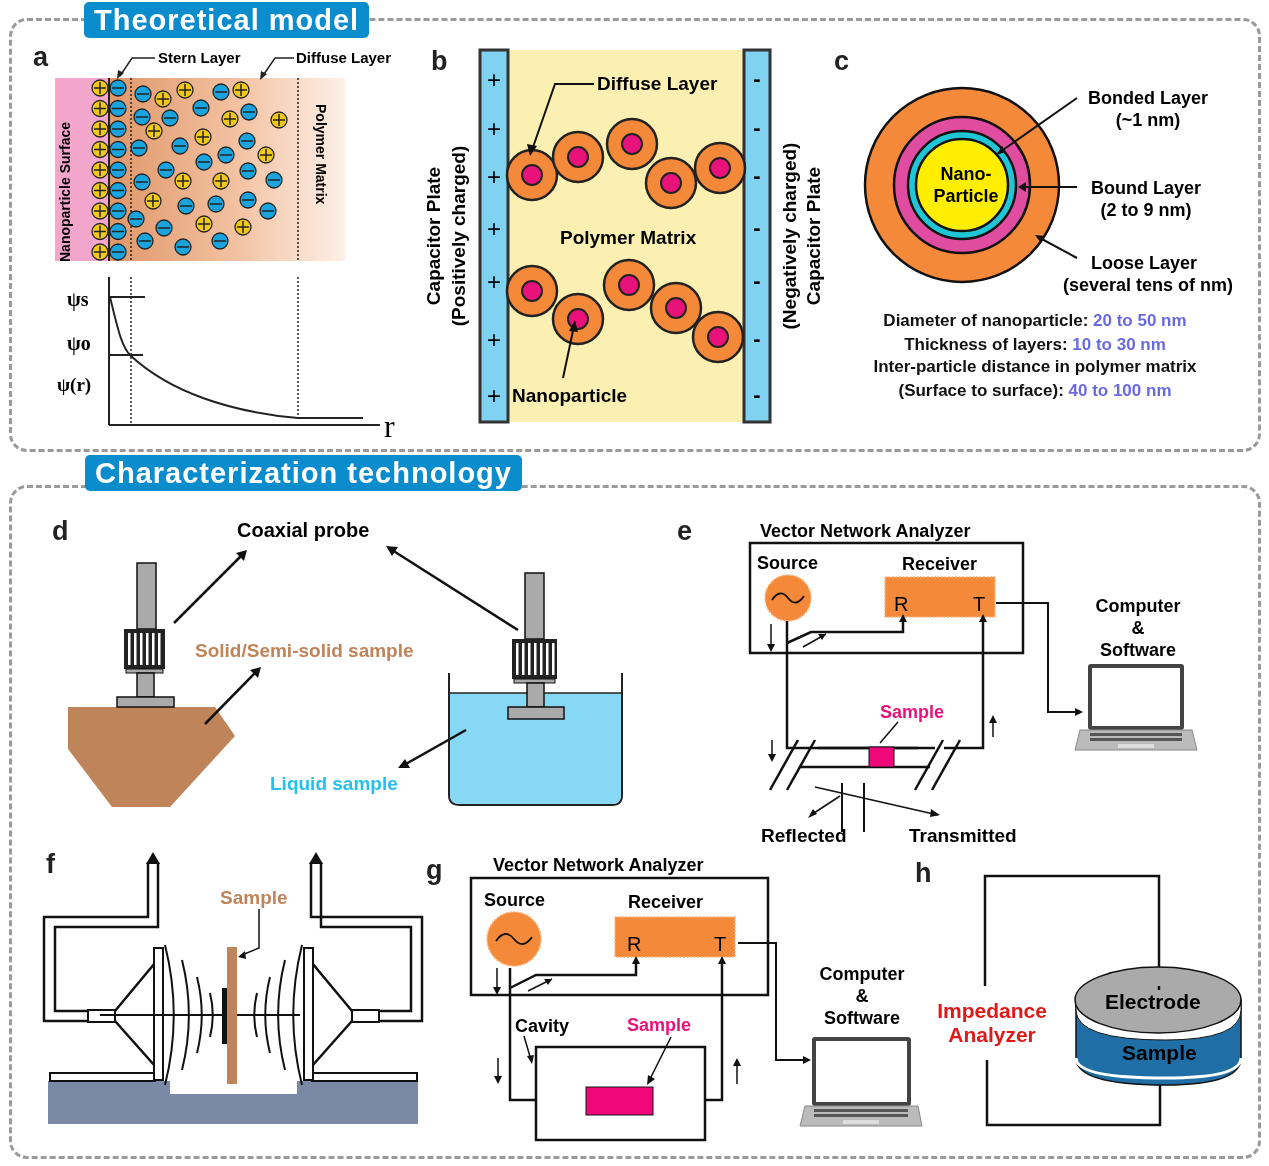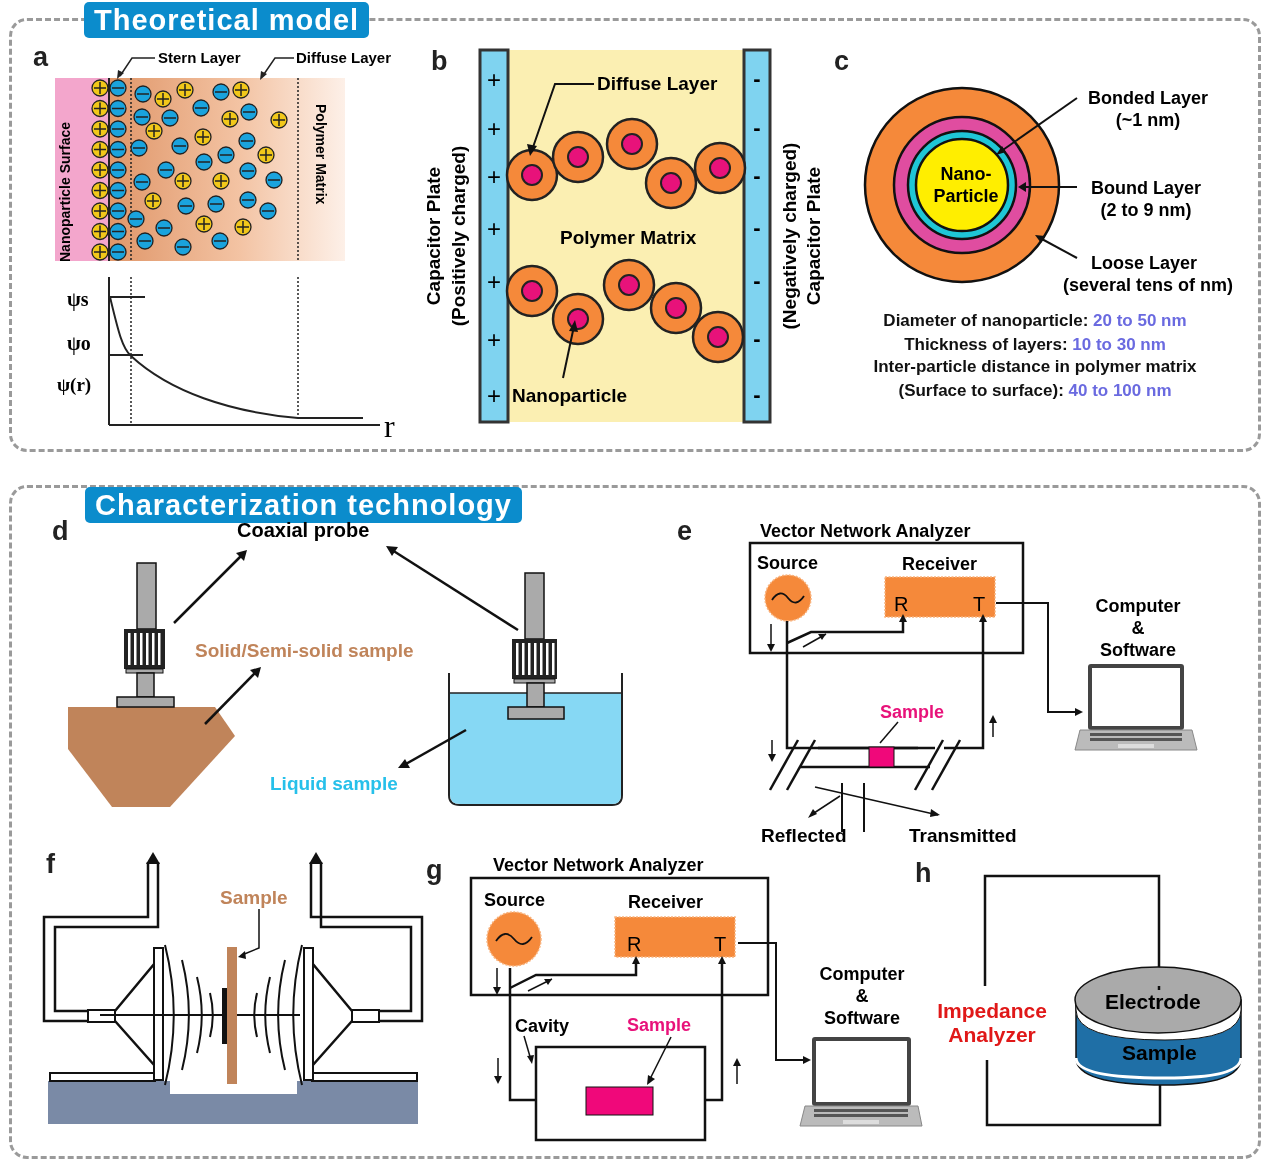--- a/index.html
+++ b/index.html
@@ -271,21 +271,21 @@
   <path d="M1035,235 L1045,236 L1041,243 Z" fill="#111"></path>
   <g id="factsC">
       <text x="1035" y="326" font-size="17" text-anchor="middle" font-weight="bold"><tspan fill="#111">Diameter of nanoparticle: </tspan><tspan fill="#6a6ae0">20 to 50 nm</tspan></text>
       <text x="1035" y="350" font-size="17" text-anchor="middle" font-weight="bold"><tspan fill="#111">Thickness of layers: </tspan><tspan fill="#6a6ae0">10 to 30 nm</tspan></text>
       <text x="1035" y="372" font-size="17" text-anchor="middle" font-weight="bold"><tspan fill="#111">Inter-particle distance in polymer matrix</tspan></text>
       <text x="1035" y="396" font-size="17" text-anchor="middle" font-weight="bold"><tspan fill="#111">(Surface to surface): </tspan><tspan fill="#6a6ae0">40 to 100 nm</tspan></text>
     </g>
 </svg>
 
 <div class="section-box" style="left:9px;top:485px;width:1246px;height:668px;"></div>
-<div class="section-title" style="left:85px;top:487px;">Characterization technology</div>
+<div class="section-title" style="left:85px;top:455px;">Characterization technology</div>
 
 <div class="plabel" style="left:52px;top:516px;">d</div>
 <svg style="left:0;top:0;" width="640" height="840">
   <text class="t" x="237" y="537" font-size="20">Coaxial probe</text>
   <polygon points="68,707 215,707 235,736 170,807 112,807 68,749" fill="#c0845a"></polygon>
 
   <g>
     <rect x="137" y="563" width="19" height="66" fill="#aaa" stroke="#111" stroke-width="1.5"></rect>
     <rect x="124" y="629" width="41" height="40" fill="#222"></rect>
     <g id="knurl1">

